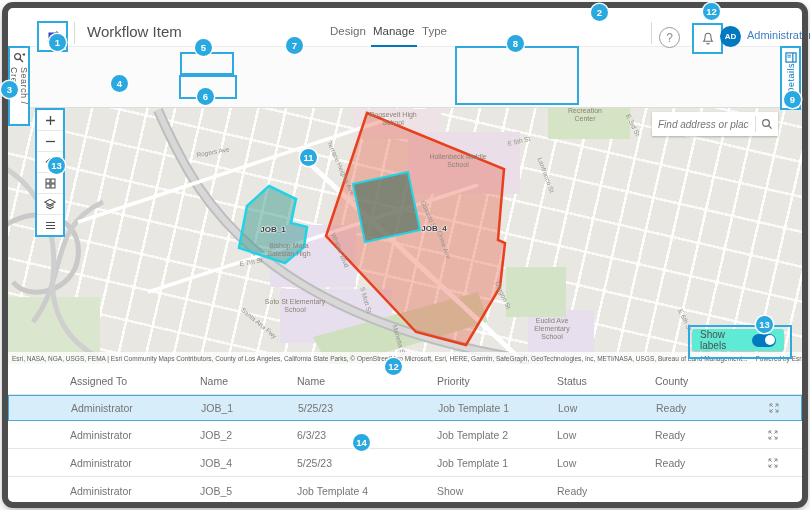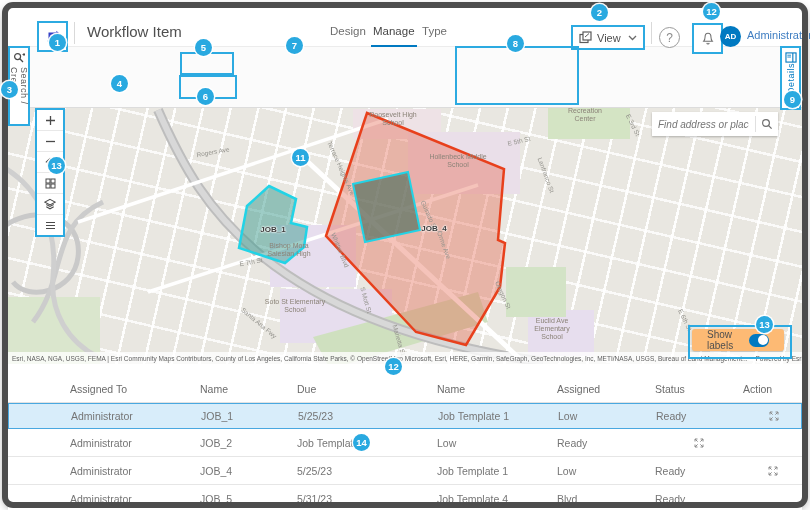--- a/index.html
+++ b/index.html
@@ -57,37 +57,37 @@
   .mlabel{position:absolute;font-size:7px;color:#8b8378;text-align:center;line-height:1.15;
           transform:translate(-50%,-50%);white-space:normal;z-index:6;}
   .stlabel{color:#94938d;font-size:6.5px;white-space:nowrap;}
   .job-label{position:absolute;font-size:8px;font-weight:bold;color:#3c3c3c;z-index:9;transform:translate(-50%,-50%);
              text-shadow:0 0 2px #fff,0 0 2px #fff,0 0 2px #fff;}
   .mapsearch{position:absolute;left:644px;top:5px;width:126px;height:24px;background:#fff;box-shadow:0 1px 2px rgba(0,0,0,.25);
              display:flex;align-items:center;z-index:10;}
   .mapsearch input{border:0;outline:0;flex:1;font-size:10px;font-style:italic;color:#6f6f6f;padding:0 6px;min-width:0;
              font-family:"Liberation Sans",sans-serif;background:transparent;}
   .mapsearch .sdiv{width:1px;height:16px;background:#e0e0e0;}
-  .showlabels{position:absolute;left:684px;top:222px;width:92px;height:22px;background:#fdba74;border-radius:3px;
-              display:flex;align-items:center;justify-content:space-between;padding:0 15px;box-sizing:border-box;
+  .showlabels{position:absolute;left:684px;top:222px;width:92px;height:22px;background:#5eead4;border-radius:3px;
+              display:flex;align-items:center;justify-content:space-between;padding:0 8px;box-sizing:border-box;
               font-size:10px;color:#4f4f4f;box-shadow:0 1px 2px rgba(0,0,0,.2);z-index:10;}
   .toggle{width:25px;height:13px;border-radius:7px;background:#0079c1;position:relative;}
   .toggle::after{content:"";position:absolute;right:1.5px;top:1.5px;width:10px;height:10px;border-radius:50%;background:#fff;}
   .maptools{position:absolute;left:27px;top:1px;width:26px;background:#fff;border:2px solid #2caae1;z-index:10;
             display:flex;flex-direction:column;align-items:stretch;}
   .mtool{height:20px;display:flex;align-items:center;justify-content:center;border-bottom:1px solid #e8e8e8;color:#4a4a4a;}
   .mtool:last-child{border-bottom:0;}
   .attrib{position:absolute;left:0;right:0;bottom:0;height:12px;background:rgba(255,255,255,.78);
           font-size:6.5px;color:#5e5e5e;display:flex;align-items:center;justify-content:space-between;
           padding:0 4px;z-index:11;white-space:nowrap;overflow:hidden;}
   
   .table{position:absolute;left:8px;right:8px;top:364px;bottom:8px;background:#fff;z-index:12;}
   .trow{display:grid;grid-template-columns:130px 97px 140px 120px 98px 88px 60px;padding-left:62px;
         align-items:center;font-size:10.5px;color:#757575;}
-  .thead{height:26px;color:#6b6b6b;border-bottom:1px solid #e2e2e2;margin-top:12px;}
+  .thead{height:26px;color:#6b6b6b;border-bottom:1px solid #e2e2e2;margin-top:4px;}
   .tbody-row{height:27px;border-bottom:1px solid #e6e6e6;background:#fff;}
   .tbody-row.selected{background:#d8edfa;border:1.5px solid #49a8e0;height:26px;box-sizing:border-box;}
   .icon{display:inline-flex;align-items:center;justify-content:center;}
   svg{display:block;}
 </style>
 </head>
 <body>
 
 <div class="stage">
   <div class="window"></div>
@@ -103,35 +103,20 @@
         </svg>
       </span>
     </div>
     <div class="hdiv" style="left:66px;"></div>
     <div class="app-title">Workflow Item</div>
 
     <div class="tab" style="left:322px;">Design</div>
     <div class="tab active" style="left:365px;">Manage</div>
     <div class="tab" style="left:414px;">Type</div>
 
-    <div class="viewbox">
-      <span class="icon">
-        <svg width="13" height="13" viewBox="0 0 13 13">
-          <rect x="1" y="3.5" width="8" height="8" fill="none" stroke="#5a5a5a" stroke-width="1.2"></rect>
-          <rect x="4" y="1" width="8" height="8" fill="#fff" stroke="#5a5a5a" stroke-width="1.2"></rect>
-          <path d="M6 6 L10 2.5" stroke="#5a5a5a" stroke-width="1"></path>
-        </svg>
-      </span>
-      <span>View</span>
-      <span class="icon" style="margin-left:auto;margin-right:6px;">
-        <svg width="9" height="6" viewBox="0 0 9 6">
-            <path d="M1 1 L4.5 4.5 L8 1" fill="none" stroke="#6b6b6b" stroke-width="1.3"></path>
-          </svg>
-      </span>
-    </div>
     <div class="hdiv" style="left:643px;"></div>
     <div class="helpbtn">
       <span>?</span>
     </div>
     <div class="bellbox">
       <span class="icon">
         <svg width="14" height="15" viewBox="0 0 16 17">
           <path d="M8 2.5 C5.6 2.5 4.6 4.5 4.6 7 C4.6 9.8 3.6 11 3 11.7 L13 11.7 C12.4 11 11.4 9.8 11.4 7 C11.4 4.5 10.4 2.5 8 2.5 Z" fill="none" stroke="#6f6f6f" stroke-width="1.2"></path>
           <path d="M6.6 13.4 C6.8 14.3 7.3 14.8 8 14.8 C8.7 14.8 9.2 14.3 9.4 13.4" fill="none" stroke="#6f6f6f" stroke-width="1.2"></path>
         </svg>
@@ -342,44 +327,44 @@
     <div class="attrib">
       <span>Esri, NASA, NGA, USGS, FEMA | Esri Community Maps Contributors, County of Los Angeles, California State Parks, © OpenStreetMap Microsoft, Esri, HERE, Garmin, SafeGraph, GeoTechnologies, Inc, METI/NASA, USGS, Bureau of Land Management...</span>
       <span style="flex-shrink:0;margin-left:8px;">Powered by Esri</span>
     </div>
   </div>
 
   <div class="table">
     <div class="trow thead">
       <span>Assigned To</span>
       <span>Name</span>
-      <span>Due</span>
       <span>Name</span>
-      <span>Assigned</span>
+      <span>Priority</span>
       <span>Status</span>
-      <span>Action</span>
+      <span>County</span>
     </div>
 
     <div class="trow tbody-row selected">
       <span>Administrator</span>
       <span>JOB_1</span>
       <span>5/25/23</span>
       <span>Job Template 1</span>
       <span>Low</span>
       <span>Ready</span>
       <span class="icon">
         <svg width="10" height="10" viewBox="0 0 10 10">
             <path d="M1 3.5 V1 H3.5 M1 1 L3.6 3.6 M9 3.5 V1 H6.5 M9 1 L6.4 3.6 M1 6.5 V9 H3.5 M1 9 L3.6 6.4 M9 6.5 V9 H6.5 M9 9 L6.4 6.4" fill="none" stroke="#8a8a8a" stroke-width="1"></path>
           </svg>
       </span>
     </div>
 
     <div class="trow tbody-row">
       <span>Administrator</span>
       <span>JOB_2</span>
+      <span>6/3/23</span>
       <span>Job Template 2</span>
       <span>Low</span>
       <span>Ready</span>
       <span class="icon">
         <svg width="10" height="10" viewBox="0 0 10 10">
             <path d="M1 3.5 V1 H3.5 M1 1 L3.6 3.6 M9 3.5 V1 H6.5 M9 1 L6.4 3.6 M1 6.5 V9 H3.5 M1 9 L3.6 6.4 M9 6.5 V9 H6.5 M9 9 L6.4 6.4" fill="none" stroke="#8a8a8a" stroke-width="1"></path>
           </svg>
       </span>
     </div>
 
@@ -393,38 +378,37 @@
       <span class="icon">
         <svg width="10" height="10" viewBox="0 0 10 10">
             <path d="M1 3.5 V1 H3.5 M1 1 L3.6 3.6 M9 3.5 V1 H6.5 M9 1 L6.4 3.6 M1 6.5 V9 H3.5 M1 9 L3.6 6.4 M9 6.5 V9 H6.5 M9 9 L6.4 6.4" fill="none" stroke="#8a8a8a" stroke-width="1"></path>
           </svg>
       </span>
     </div>
 
     <div class="trow tbody-row">
       <span>Administrator</span>
       <span>JOB_5</span>
-      <span>5/31/23</span>
       <span>Job Template 4</span>
-      <span>Blvd</span>
+      <span>Show</span>
       <span>Ready</span>
       <span></span>
     </div>
   </div>
 
   <div class="badge" style="left:49px;top:34px;">1</div>
   <div class="badge" style="left:591px;top:4px;">2</div>
   <div class="badge" style="left:1px;top:81px;">3</div>
   <div class="badge" style="left:111px;top:75px;">4</div>
   <div class="badge" style="left:195px;top:39px;">5</div>
   <div class="badge" style="left:197px;top:88px;">6</div>
   <div class="badge" style="left:286px;top:37px;">7</div>
   <div class="badge" style="left:507px;top:35px;">8</div>
   <div class="badge" style="left:784px;top:91px;">9</div>
   <div class="badge" style="left:48px;top:157px;">13</div>
-  <div class="badge" style="left:292px;top:149px;">11</div>
+  <div class="badge" style="left:300px;top:149px;">11</div>
   <div class="badge" style="left:385px;top:358px;">12</div>
   <div class="badge" style="left:756px;top:316px;">13</div>
   <div class="badge" style="left:353px;top:434px;">14</div>
   <div class="badge" style="left:703px;top:3px;">12</div>
 
   <div class="frame"></div>
 </div>
 
 </body></html>

